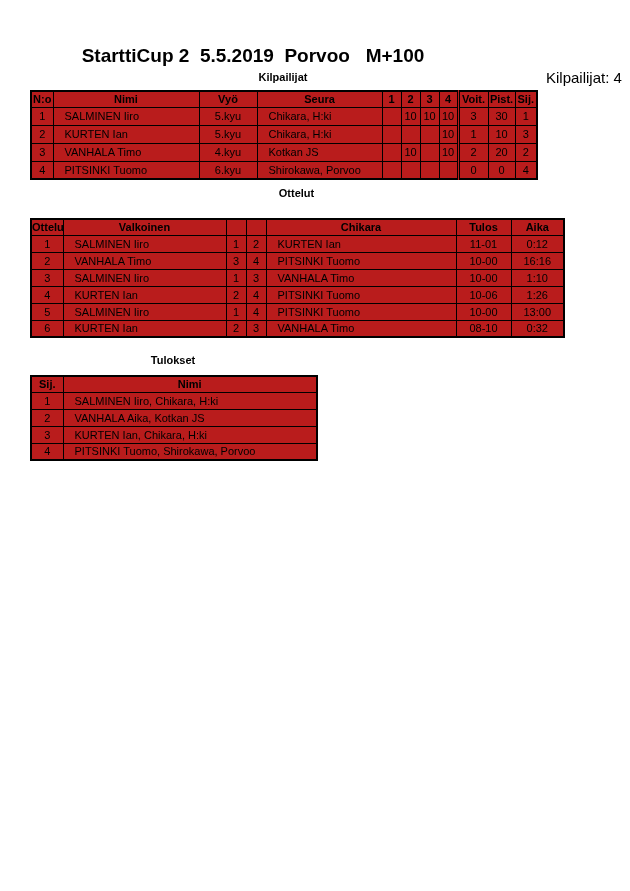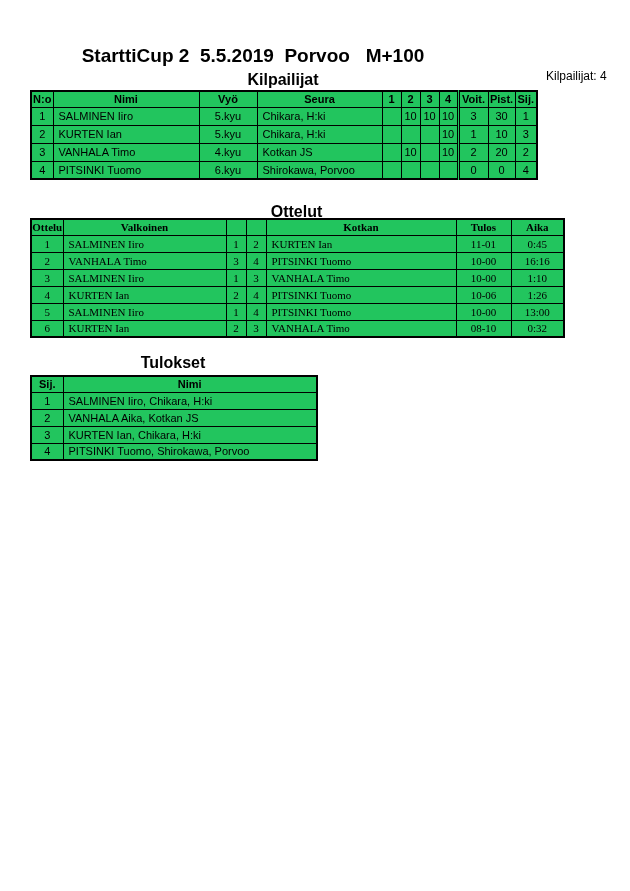--- a/index.html
+++ b/index.html
@@ -7,40 +7,40 @@
   body {
     width: 630px; height: 891px; position: relative;
     font-family: "Liberation Sans", sans-serif; color: #000;
     overflow: hidden;
   }
   .title {
     position: absolute; top: 45px; left: 0; width: 506px;
     text-align: center; font-size: 19px; font-weight: bold; white-space: pre;
   }
   .section-label {
-    position: absolute; font-size: 16px; font-weight: bold; text-align: center;
+    position: absolute; font-size: 11px; font-weight: bold; text-align: center;
   }
   #lbl-kilpailijat { top: 71px; left: 30px; width: 506px; }
-  #lbl-ottelut     { top: 203px; left: 30px; width: 533px; }
+  #lbl-ottelut     { top: 187px; left: 30px; width: 533px; }
   #lbl-tulokset    { top: 354px; left: 30px; width: 286px; }
-  .count-label { position: absolute; top: 69px; left: 546px; font-size: 12px; }
+  .count-label { position: absolute; top: 69px; left: 546px; font-size: 15px; }
 
   table {
     position: absolute; border-collapse: collapse; table-layout: fixed;
-    background: #22c55e; border: 2px solid #000;
+    background: #b91c1c; border: 2px solid #000;
   }
   th, td { border: 1px solid #000; font-size: 11px; vertical-align: middle; }
   th { font-weight: bold; height: 16px; padding: 0; text-align: center; white-space: nowrap; }
   td { height: 18px; padding: 0 2px; white-space: nowrap; }
-  td.left { text-align: left; padding-left: 5px; }
+  td.left { text-align: left; padding-left: 11px; }
   td.center { text-align: center; }
   .sep-left { border-left: 3px double #000; }
 
   #tbl-competitors { left: 30px; top: 90px;  width: 506px; }
-  #tbl-matches     { left: 30px; top: 218px; width: 533px; font-family: Liberation Serif, serif; }
+  #tbl-matches     { left: 30px; top: 218px; width: 533px; }
   #tbl-results     { left: 30px; top: 375px; width: 286px; }
   #tbl-matches td, #tbl-results td { height: 17px; }
 </style>
 </head>
 <body>
 
 <div class="title">StarttiCup 2  5.5.2019  Porvoo   M+100</div>
 <div class="count-label">Kilpailijat: 4</div>
 
 <div class="section-label" id="lbl-kilpailijat">Kilpailijat</div>
@@ -141,34 +141,34 @@
     <col style="width:190px">
       <col style="width:55px">
       <col style="width:53px">
   </colgroup>
   <thead>
     <tr>
       <th>Ottelu</th>
       <th>Valkoinen</th>
       <th></th>
       <th></th>
-      <th>Kotkan</th>
+      <th>Chikara</th>
       <th>Tulos</th>
       <th>Aika</th>
     </tr>
   </thead>
   <tbody>
     <tr>
       <td class="center">1</td>
       <td class="left">SALMINEN Iiro</td>
       <td class="center">1</td>
       <td class="center">2</td>
       <td class="left">KURTEN Ian</td>
       <td class="center">11-01</td>
-      <td class="center">0:45</td>
+      <td class="center">0:12</td>
     </tr>
     <tr>
       <td class="center">2</td>
       <td class="left">VANHALA Timo</td>
       <td class="center">3</td>
       <td class="center">4</td>
       <td class="left">PITSINKI Tuomo</td>
       <td class="center">10-00</td>
       <td class="center">16:16</td>
     </tr>

